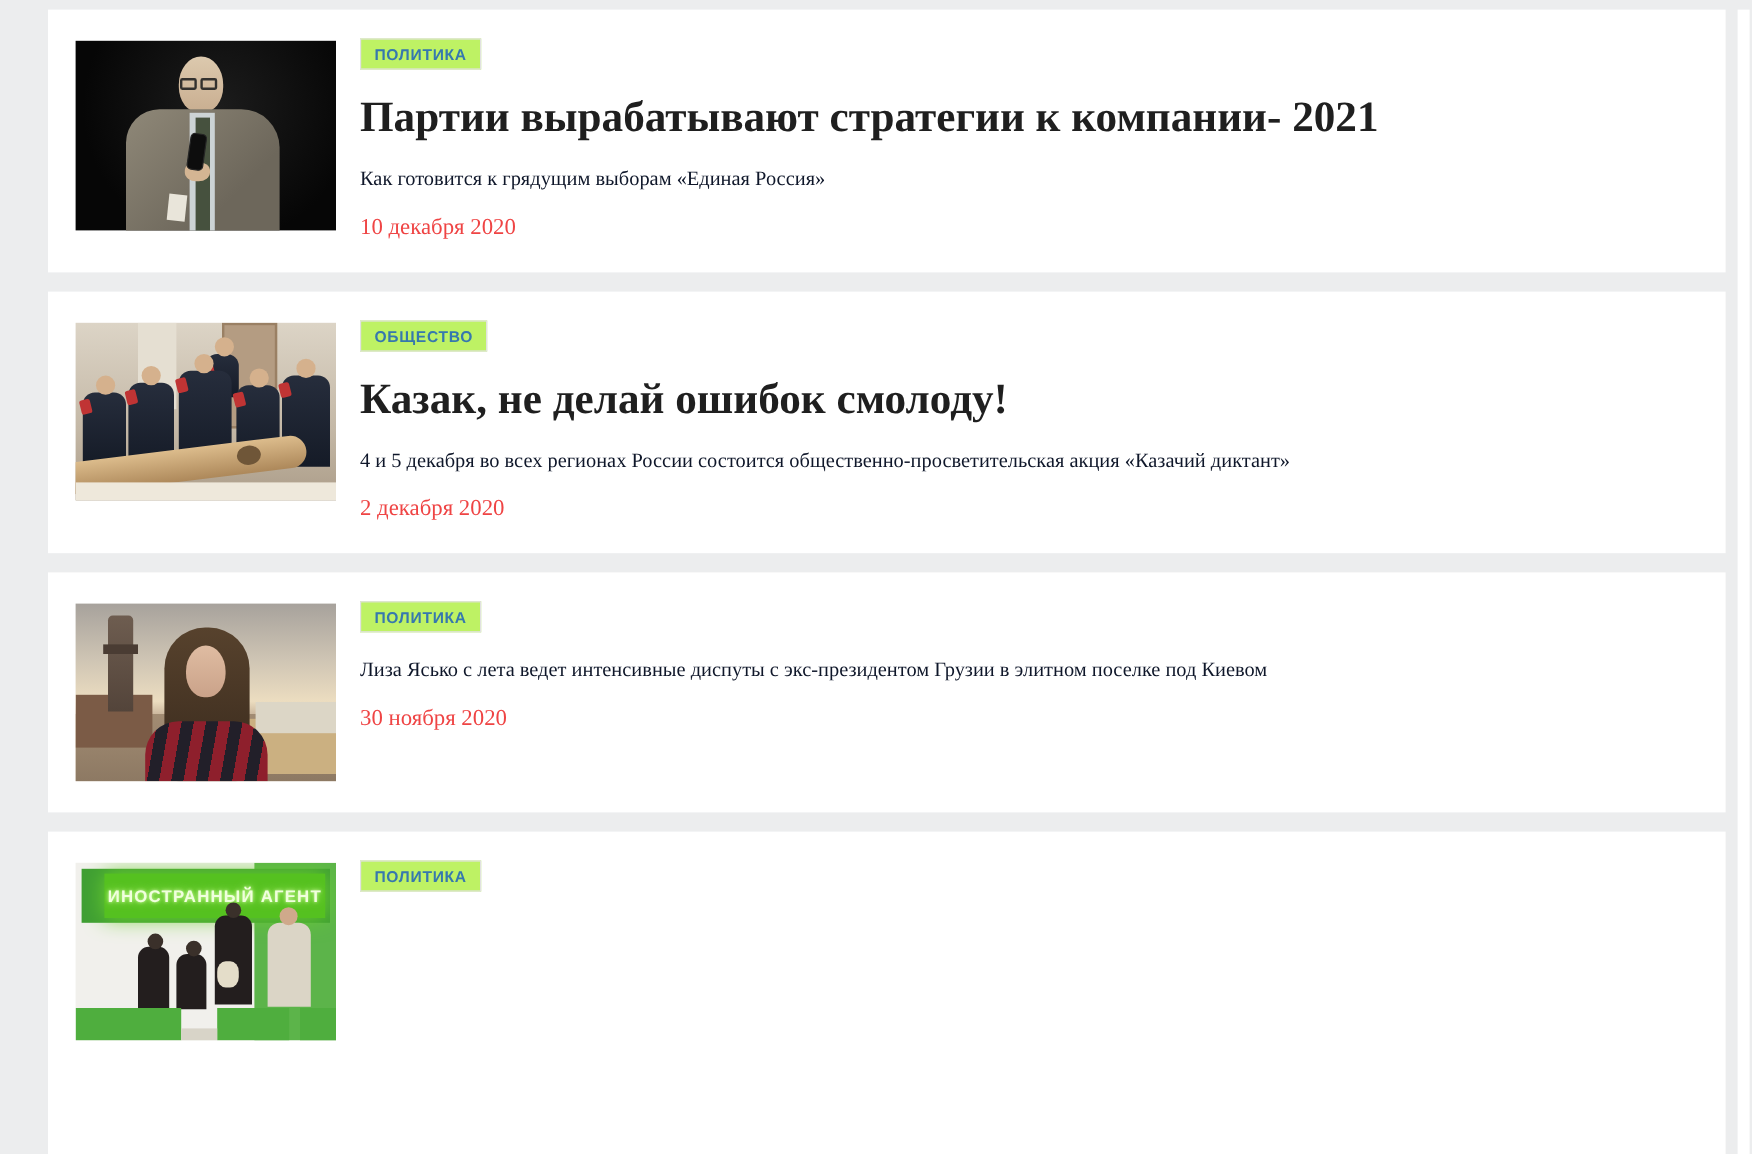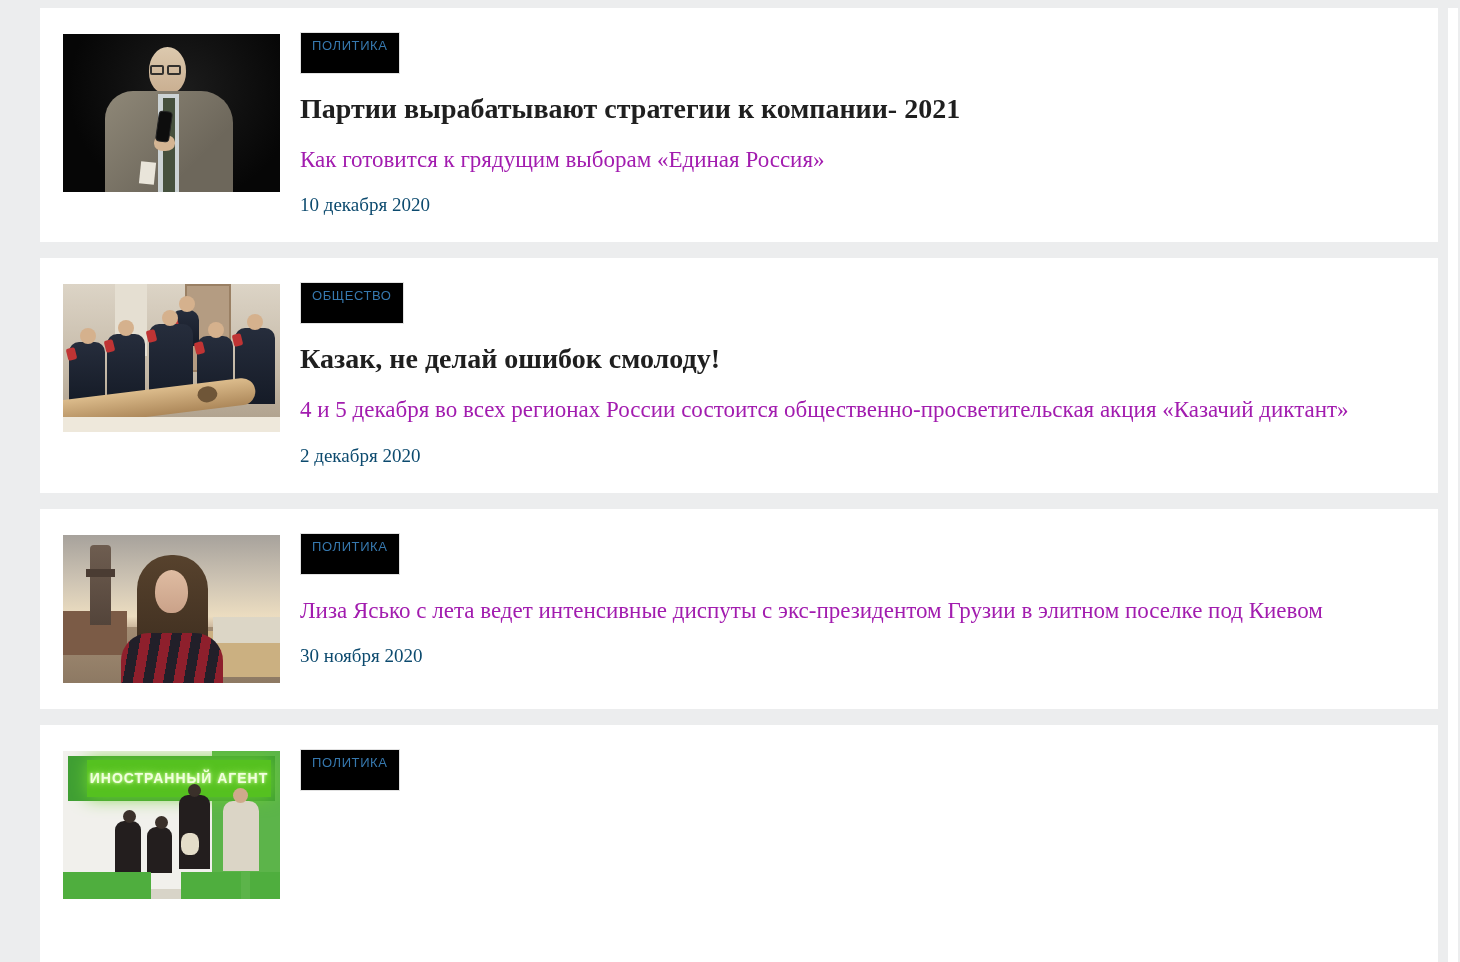--- a/index.html
+++ b/index.html
@@ -19,38 +19,38 @@
   .card-4 { min-height:320px; }
   .thumb {
     position:relative; overflow:hidden; flex:none;
     width:217px; height:148px; margin-right:20px; margin-top:2px;
   }
   .card-1 .thumb { height:158px; }
   .content { flex:1; min-width:0; }
   .badge {
     display:inline-block;
     font-family:"Liberation Sans", sans-serif;
-    font-size:13px; font-weight:normal; letter-spacing:0.6px;
+    font-size:13px; font-weight:bold; letter-spacing:0.6px;
     color:#3678ae;
     border:1px solid #e1e1e1;
-    background:#000000;
-    padding:5px 11px 20px;
+    background:#bef264;
+    padding:5px 11px 4px;
     margin-bottom:17px;
     text-transform:uppercase;
     cursor:pointer;
   }
   h2.title {
-    font-size:28px; font-weight:bold; color:#1f1f1f;
+    font-size:36px; font-weight:bold; color:#1f1f1f;
     line-height:1.25; margin:0 0 15px; cursor:pointer;
   }
   p.summary {
-    font-size:23px; color:#a21caf; line-height:1.62; margin:0 0 16px;
+    font-size:17px; color:#0f172a; line-height:1.62; margin:0 0 16px;
     max-width:1075px;
   }
-  .date { font-size:19px; color:#0c4a6e; }
+  .date { font-size:19px; color:#ef4444; }
 
   .edge-strip { position:absolute; left:1448px; top:8px; width:10px; height:954px; background:#fff; }
 
   
   .t-speaker { background:radial-gradient(circle at 55% 35%, #1c1c1c, #060606 72%); }
   .sp-head { position:absolute; left:86px; top:13px; width:37px; height:47px;
     border-radius:50% 50% 46% 46%; background:linear-gradient(#dcc9ae,#c9ae90); }
   .sp-lens { position:absolute; top:31px; width:14px; height:10px;
     border:2px solid #33312e; border-radius:2px; }
   .sp-lens.l { left:87px; } .sp-lens.r { left:104px; }

